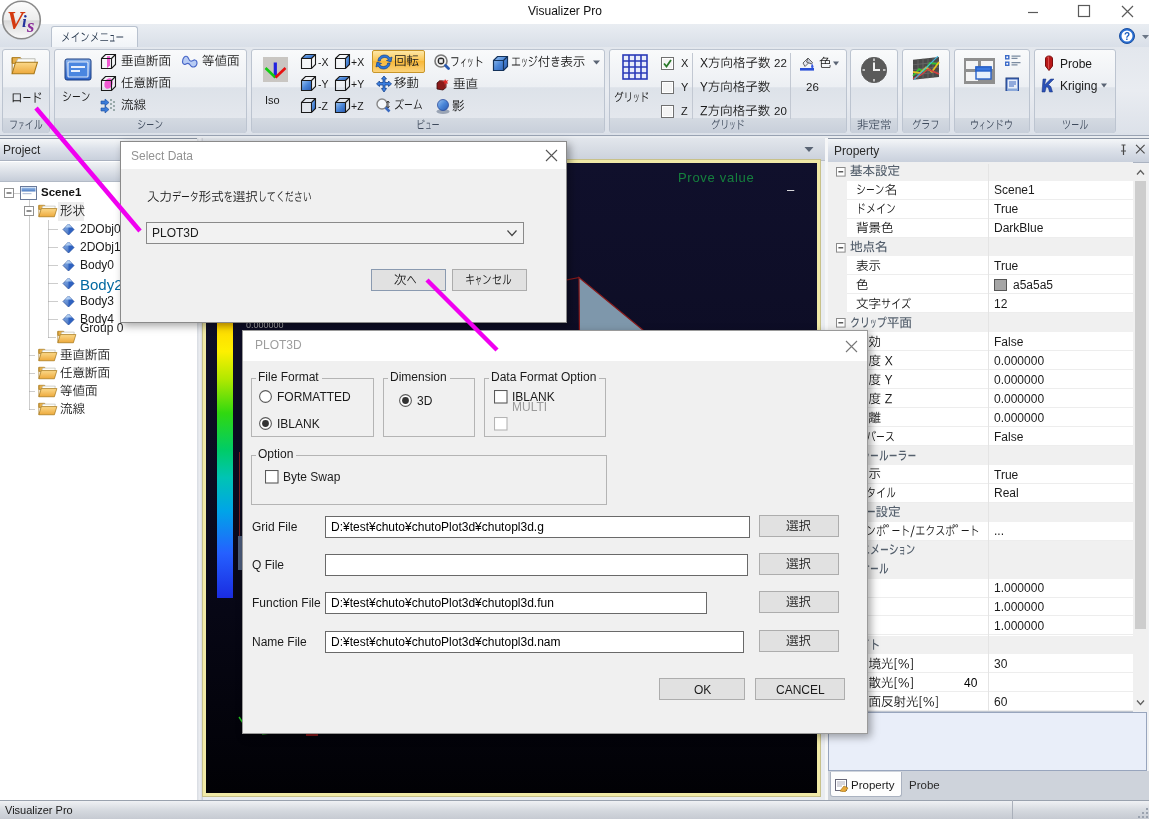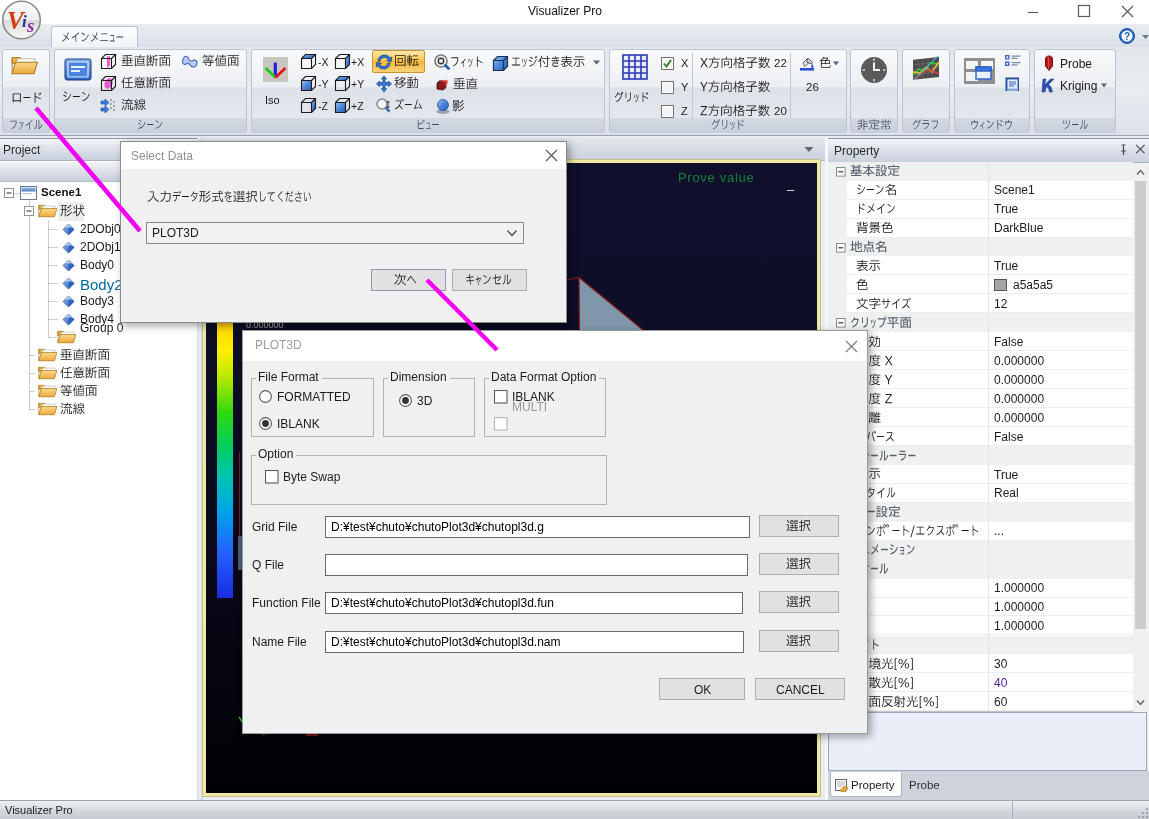--- a/index.html
+++ b/index.html
@@ -753,21 +753,21 @@
   </svg>
 <div class="abs" style="left:847px;top:654.5px;width:286px;height:18.9px;background:#fff;border-bottom:1px solid #ededed"></div>
 <svg style="position:absolute;left:854px;top:652.975px" width="62" height="22" viewBox="0 0 62 22">
     <path transform="translate(2,15.25)" d="M4.7 -10H11.6V-7.3H4.7ZM4.3 -2Q2.6 -1.1 0.6 -0.6L0.5 -1.3Q1.3 -1.5 1.9 -1.8V-5.5H0.6V-6.2H1.9V-9.2H0.5V-9.9H4.1V-9.2H2.7V-6.2H3.9V-5.5H2.7V-2Q3.3 -2.2 4.2 -2.6ZM6.7 -9.4H5.4V-7.9H6.7ZM8.8 -7.9V-9.4H7.4V-7.9ZM9.4 -7.9H10.8V-9.4H9.4ZM4.4 -6.6H11.9V-5.9H4.4ZM12.1 -0 11.7 0.6Q10.3 0 9.4 -0.6Q8.6 -1.3 8.3 -2.1H8.3V1H7.5V-1.7Q6.4 -0.4 4.1 0.4L3.8 -0.2Q6.5 -1.2 7.5 -2.7H5V-5.1H11.4V-2.7H8.4Q8.8 -2 9.6 -1.4Q10 -1.6 10.5 -1.9Q10.9 -2.3 11.2 -2.6L11.7 -2.1Q11 -1.4 10.1 -1Q10.9 -0.5 12.1 -0ZM10.6 -4.5H5.7V-3.3H10.6Z M21 -9.5H24.2V-8.8H17.1V-9.5H20.2V-10.5H21ZM16.9 -2Q15.3 -1.2 13.2 -0.5L12.9 -1.2Q13.5 -1.4 14.5 -1.7V-6.3H13.1V-7H14.5V-10.4H15.2V-7H16.6V-6.3H15.2V-2Q15.8 -2.3 16.8 -2.7ZM24.4 -7.2V-6.5H16.9V-7.2H21.5Q21.9 -7.9 22.1 -8.8L22.9 -8.5Q22.6 -7.8 22.3 -7.2ZM18.9 -7.2Q18.7 -8 18.4 -8.5L19.1 -8.7Q19.4 -8.1 19.6 -7.4ZM23.8 -1.4 24.5 -1.2V0.1Q24.5 0.5 24.3 0.7Q24.1 0.9 23.7 0.9H22.2Q21.7 0.9 21.5 0.6Q21.2 0.4 21.2 -0.2V-1.7H19.9Q19.7 -0.8 18.9 -0Q18.1 0.7 16.6 1L16.3 0.3Q18.8 -0.3 19.1 -1.7H17.5V-5.7H23.8V-1.7H22V-0.2Q22 -0 22 0.1Q22.1 0.2 22.4 0.2H23.8ZM23 -5H18.2V-4H23ZM23 -3.4H18.2V-2.3H23Z M36.9 -4.9H33.1V-0.8Q33.1 -0.4 33.2 -0.3Q33.3 -0.2 33.8 -0.2H35.8V-2.5L36.6 -2.3V-0.3Q36.6 0.2 36.4 0.4Q36.1 0.6 35.7 0.6H33.5Q32.8 0.6 32.5 0.3Q32.2 0 32.2 -0.7V-4.9H30.1Q29.9 -1 26 0.8L25.5 0.1Q29.1 -1.5 29.3 -4.9H25.6V-5.6H30.7V-10.4H31.6V-5.6H36.9ZM28.4 -6.6Q27.6 -8 26.6 -9.5L27.2 -9.8Q28.2 -8.6 29.1 -7ZM35.9 -9.5Q35.2 -7.9 34.1 -6.5L33.4 -7Q34.5 -8.3 35.2 -9.8Z M40.8 1.8H38.7V-10H40.8V-9.2H39.6V1H40.8Z M42.5 -6.7Q42.5 -8 43.1 -8.7Q43.6 -9.3 44.6 -9.3Q45.6 -9.3 46.1 -8.7Q46.7 -8 46.7 -6.7Q46.7 -5.5 46.1 -4.8Q45.6 -4.1 44.6 -4.1Q43.6 -4.1 43.1 -4.8Q42.5 -5.5 42.5 -6.7ZM45.1 0H44.1L50.4 -9.2H51.4ZM45.8 -6.3V-7.1Q45.8 -8.7 44.6 -8.7Q43.4 -8.7 43.4 -7.1V-6.3Q43.4 -4.8 44.6 -4.8Q45.8 -4.8 45.8 -6.3ZM48.8 -2.4Q48.8 -3.7 49.4 -4.4Q49.9 -5 50.9 -5Q51.9 -5 52.4 -4.4Q53 -3.7 53 -2.4Q53 -1.2 52.4 -0.5Q51.9 0.2 50.9 0.2Q49.9 0.2 49.4 -0.5Q48.8 -1.2 48.8 -2.4ZM52.1 -2V-2.8Q52.1 -4.4 50.9 -4.4Q49.7 -4.4 49.7 -2.8V-2Q49.7 -0.5 50.9 -0.5Q52.1 -0.5 52.1 -2Z M56.8 -10V1.8H54.7V1H55.9V-9.2H54.7V-10Z" fill="#1b1b1b"></path>
   </svg>
 <div class="abs" style="left:994px;top:657.0px;font-size:12px;color:#1b1b1b">30</div>
 <div class="abs" style="left:847px;top:673.5px;width:286px;height:18.9px;background:#fff;border-bottom:1px solid #ededed"></div>
 <svg style="position:absolute;left:854px;top:671.925px" width="62" height="22" viewBox="0 0 62 22">
     <path transform="translate(2,15.25)" d="M8.6 -8.9H11.9V-8.2H5.6V-6.8Q5.6 -4.4 5.3 -2.5Q5 -0.6 4.3 1L3.6 0.5Q4.3 -0.9 4.6 -2.7Q4.8 -4.4 4.8 -6.8V-8.9H7.9V-10.4H8.6ZM4.3 -4.4Q3.6 -4.1 2.8 -3.8V-0.1Q2.8 0.3 2.6 0.5Q2.4 0.7 2 0.7H0.9L0.7 -0H2.1V-3.5Q1.5 -3.3 0.6 -3.1L0.5 -3.8Q1.3 -4 2.1 -4.3V-7.4H0.6V-8.1H2.1V-10.4H2.8V-8.1H4.2V-7.4H2.8V-4.5Q3.5 -4.8 4.2 -5.1ZM10.3 -4.7Q10.7 -3.6 11.2 -2.1Q11.7 -0.7 11.9 0.5L11.2 0.9Q11 0.2 10.9 -0.4Q9.7 -0.2 8.3 0.1Q6.8 0.3 5.3 0.5L5.2 -0.4L6.3 -0.5Q6.8 -1.9 7.2 -3.7Q7.7 -5.5 7.9 -7.3L8.7 -7.1Q8.1 -3.1 7.1 -0.6Q9 -0.8 10.7 -1.1Q10.1 -3 9.5 -4.4Z M24.6 0.2 24.1 1Q22.6 -0.4 21.6 -1.8Q20.5 -0.3 18.8 1L18.4 0.3Q18.4 0.6 18.2 0.7Q18 0.8 17.7 0.8H16.3L16.1 0.1H17.7V-1.3H14.5V0.9H13.8V-5.5H18.5V0Q18.5 0.2 18.4 0.2Q20.2 -1.1 21.2 -2.5Q20.1 -4.3 19.8 -6.5Q19.4 -5.6 19 -5L18.5 -5.6Q18.8 -6.1 19 -6.4H13.1V-7.1H14.5V-8.5H13.2V-9.2H14.5V-10.4H15.2V-9.2H17V-10.4H17.8V-9.2H19V-8.5H17.8V-7.1H19.1V-6.7Q19.9 -8.3 20.3 -10.5L21 -10.4Q20.8 -9.4 20.5 -8.5H24.5V-7.7H23.6Q23.4 -4.7 22.1 -2.5Q23 -1.1 24.6 0.2ZM17 -8.5H15.2V-7.1H17ZM20.4 -7.7Q20.5 -6.4 20.8 -5.3Q21.1 -4.3 21.6 -3.3Q22.2 -4.3 22.5 -5.4Q22.8 -6.5 22.9 -7.7ZM17.7 -3.8V-4.9H14.5V-3.8ZM14.5 -3.1V-2H17.7V-3.1Z M36.9 -4.9H33.1V-0.8Q33.1 -0.4 33.2 -0.3Q33.3 -0.2 33.8 -0.2H35.8V-2.5L36.6 -2.3V-0.3Q36.6 0.2 36.4 0.4Q36.1 0.6 35.7 0.6H33.5Q32.8 0.6 32.5 0.3Q32.2 0 32.2 -0.7V-4.9H30.1Q29.9 -1 26 0.8L25.5 0.1Q29.1 -1.5 29.3 -4.9H25.6V-5.6H30.7V-10.4H31.6V-5.6H36.9ZM28.4 -6.6Q27.6 -8 26.6 -9.5L27.2 -9.8Q28.2 -8.6 29.1 -7ZM35.9 -9.5Q35.2 -7.9 34.1 -6.5L33.4 -7Q34.5 -8.3 35.2 -9.8Z M40.8 1.8H38.7V-10H40.8V-9.2H39.6V1H40.8Z M42.5 -6.7Q42.5 -8 43.1 -8.7Q43.6 -9.3 44.6 -9.3Q45.6 -9.3 46.1 -8.7Q46.7 -8 46.7 -6.7Q46.7 -5.5 46.1 -4.8Q45.6 -4.1 44.6 -4.1Q43.6 -4.1 43.1 -4.8Q42.5 -5.5 42.5 -6.7ZM45.1 0H44.1L50.4 -9.2H51.4ZM45.8 -6.3V-7.1Q45.8 -8.7 44.6 -8.7Q43.4 -8.7 43.4 -7.1V-6.3Q43.4 -4.8 44.6 -4.8Q45.8 -4.8 45.8 -6.3ZM48.8 -2.4Q48.8 -3.7 49.4 -4.4Q49.9 -5 50.9 -5Q51.9 -5 52.4 -4.4Q53 -3.7 53 -2.4Q53 -1.2 52.4 -0.5Q51.9 0.2 50.9 0.2Q49.9 0.2 49.4 -0.5Q48.8 -1.2 48.8 -2.4ZM52.1 -2V-2.8Q52.1 -4.4 50.9 -4.4Q49.7 -4.4 49.7 -2.8V-2Q49.7 -0.5 50.9 -0.5Q52.1 -0.5 52.1 -2Z M56.8 -10V1.8H54.7V1H55.9V-9.2H54.7V-10Z" fill="#1b1b1b"></path>
   </svg>
-<div class="abs" style="left:994px;top:675.9px;font-size:12px;color:#4c1d95">40</div>
+<div class="abs" style="left:964px;top:675.9px;font-size:12px;color:#000000">40</div>
 <div class="abs" style="left:847px;top:692.4px;width:286px;height:18.9px;background:#fff;border-bottom:1px solid #ededed"></div>
 <svg style="position:absolute;left:854px;top:690.875px" width="87" height="22" viewBox="0 0 87 22">
     <path transform="translate(2,15.25)" d="M8.9 -9.5H11.8V-8.8H5.5V-9.5H8.2V-10.5H8.9ZM3.1 -9.9Q2.9 -9.1 2.4 -8.3Q1.8 -7.5 0.9 -6.8L0.5 -7.5Q2.2 -8.7 2.7 -10.4H3.6Q4 -9.1 5.2 -7.9L4.8 -7.3Q4 -8 3.7 -8.6Q3.3 -9.2 3.2 -9.9ZM11.9 -7.1V-6.5H5.3V-7.1H9.3Q9.7 -7.9 9.9 -8.8L10.6 -8.6Q10.3 -7.7 10 -7.1ZM7 -7.2Q6.8 -8 6.6 -8.5L7.2 -8.8Q7.5 -8.1 7.7 -7.5ZM5.3 -0.4Q4.4 -0.2 3.2 0.1Q2 0.4 0.7 0.5L0.6 -0.2Q1.8 -0.4 2.7 -0.6V-4.4H0.7V-5.1H2.7V-6.6H1.5V-7.3H4.7V-6.6H3.4V-5.1H5.2V-4.4H3.4V-0.7Q4.3 -0.9 5.3 -1.1ZM11.3 -1.4 12 -1.1V0.1Q12 0.5 11.8 0.7Q11.6 0.9 11.2 0.9H10.1Q9.5 0.9 9.3 0.6Q9 0.4 9 -0.2V-1.7H7.9Q7.8 -0.8 7 -0.1Q6.3 0.6 5 1L4.7 0.4Q6.9 -0.3 7.2 -1.7H5.8V-5.7H11.4V-1.7H9.8V-0.2Q9.8 0 9.8 0.1Q9.9 0.2 10.2 0.2H11.3ZM10.6 -5.1H6.5V-4H10.6ZM3.9 -1.8Q4.2 -2.6 4.4 -3.9L5 -3.7Q4.7 -2.4 4.4 -1.6ZM1.5 -3.8Q1.7 -3.3 1.9 -2.6Q2.1 -1.9 2.3 -1.4L1.6 -1.2Q1.5 -1.7 1.3 -2.4Q1.1 -3.1 0.9 -3.6ZM10.6 -3.4H6.5V-2.3H10.6Z M24.4 -9.2H19.3Q19.1 -8.4 18.8 -7.7H23.8V0.9H23V0.1H14.5V0.9H13.7V-7.7H17.9Q18.3 -8.4 18.5 -9.2H13.1V-9.9H24.4ZM16.5 -7H14.5V-0.6H16.5ZM17.2 -5.3H20.2V-7H17.2ZM21 -0.6H23V-7H21ZM17.2 -3H20.2V-4.7H17.2ZM20.2 -2.3H17.2V-0.6H20.2Z M36.5 0.8Q34.1 0 32.3 -1.3Q30.4 0.2 28 0.9L27.6 0.1Q29.9 -0.6 31.6 -1.9Q30 -3.3 29 -5.1L29.8 -5.4Q30.7 -3.7 32.3 -2.4Q34.1 -4 34.9 -6H27.8Q27.8 -3.8 27.4 -2.1Q27.1 -0.4 26.2 0.8L25.6 0.2Q26.3 -0.9 26.7 -2.6Q27 -4.3 27 -6.5V-9.9H36.6V-9.1H27.8V-6.7H35.8V-6.1Q35 -3.7 33 -1.9Q34.7 -0.7 36.9 0.1Z M43.9 -4.8Q43.7 -4.5 43.4 -4V-0.1Q43.4 0.4 43.2 0.6Q43 0.8 42.5 0.8H40.8L40.6 0.1H42.6V-3.1Q40.9 -1.2 38.4 0L38 -0.7Q40.5 -1.8 42 -3.4Q40.6 -3.1 38.2 -2.8L38.1 -3.5L38.9 -3.6V-9.4H40.4Q40.7 -10 40.9 -10.6L41.6 -10.4Q41.5 -9.8 41.2 -9.4H43.4V-5.2ZM49.4 -7.8V-7.1H48.2V0.1Q48.2 0.5 48 0.7Q47.8 0.9 47.3 0.9H45.6L45.4 0.2H47.4V-7.1H44V-7.8H47.4V-10.2H48.2V-7.8ZM42.6 -7.6V-8.7H39.6V-7.6ZM39.6 -5.8H42.6V-7H39.6ZM45.9 -2.1Q45.3 -3.8 44.3 -5.4L44.9 -5.7Q45.9 -4.3 46.6 -2.4ZM39.6 -3.7Q41.2 -3.9 42.6 -4.2L42.6 -4.2V-5.2H39.6Z M61.9 -4.9H58.1V-0.8Q58.1 -0.4 58.2 -0.3Q58.3 -0.2 58.8 -0.2H60.8V-2.5L61.6 -2.3V-0.3Q61.6 0.2 61.4 0.4Q61.1 0.6 60.7 0.6H58.5Q57.8 0.6 57.5 0.3Q57.2 0 57.2 -0.7V-4.9H55.1Q55 -1 51 0.8L50.5 0.1Q54.1 -1.5 54.3 -4.9H50.6V-5.6H55.7V-10.4H56.6V-5.6H61.9ZM53.4 -6.6Q52.6 -8 51.6 -9.5L52.2 -9.8Q53.2 -8.6 54.1 -7ZM60.9 -9.5Q60.2 -7.9 59.1 -6.5L58.4 -7Q59.5 -8.3 60.2 -9.8Z M65.8 1.8H63.7V-10H65.8V-9.2H64.6V1H65.8Z M67.5 -6.7Q67.5 -8 68.1 -8.7Q68.6 -9.3 69.6 -9.3Q70.6 -9.3 71.1 -8.7Q71.6 -8 71.6 -6.7Q71.6 -5.5 71.1 -4.8Q70.6 -4.1 69.6 -4.1Q68.6 -4.1 68.1 -4.8Q67.5 -5.5 67.5 -6.7ZM70 0H69.1L75.4 -9.2H76.4ZM70.8 -6.3V-7.1Q70.8 -8.7 69.6 -8.7Q68.4 -8.7 68.4 -7.1V-6.3Q68.4 -4.8 69.6 -4.8Q70.8 -4.8 70.8 -6.3ZM73.8 -2.4Q73.8 -3.7 74.4 -4.4Q74.9 -5 75.9 -5Q76.9 -5 77.4 -4.4Q78 -3.7 78 -2.4Q78 -1.2 77.4 -0.5Q76.9 0.2 75.9 0.2Q74.9 0.2 74.4 -0.5Q73.8 -1.2 73.8 -2.4ZM77.1 -2V-2.8Q77.1 -4.4 75.9 -4.4Q74.7 -4.4 74.7 -2.8V-2Q74.7 -0.5 75.9 -0.5Q77.1 -0.5 77.1 -2Z M81.7 -10V1.8H79.6V1H80.9V-9.2H79.6V-10Z" fill="#1b1b1b"></path>
   </svg>
 <div class="abs" style="left:994px;top:694.9px;font-size:12px;color:#1b1b1b">60</div>
 <div class="abs" style="left:988px;top:164px;width:1px;height:547px;background:#e4e4e4"></div>
 <div class="abs" style="left:1133px;top:164px;width:15px;height:547px;background:#f0f0f0"></div>
 <div class="abs" style="left:1135px;top:181px;width:11px;height:448px;background:#cdcdcd"></div>
 <svg class="abs" style="left:1133px;top:164px" width="15" height="547" viewBox="0 0 15 547">
     <path d="M4 10.5l3.5-4 3.5 4" stroke="#606060" stroke-width="1.3" fill="none"></path>
@@ -868,21 +868,21 @@
 <svg style="z-index:32;position:absolute;left:784px;top:515px" width="30" height="22" viewBox="0 0 30 22">
     <path transform="translate(2,15.25)" d="M2.7 -7.2Q1.7 -8.8 0.8 -9.8L1.5 -10.3Q2 -9.7 2.5 -9Q3 -8.3 3.4 -7.6ZM5.1 -6.4Q4.5 -6.4 4.2 -6.6Q4 -6.8 4 -7.3V-8.7H6.6V-9.5H4V-10.1H7.3V-8.1H4.7V-7.5Q4.7 -7.2 4.8 -7.1Q4.9 -7 5.2 -7H6.9V-7.7L7.6 -7.6V-7Q7.6 -6.4 7 -6.4ZM9.1 -6.4Q8.5 -6.4 8.3 -6.6Q8.1 -6.9 8.1 -7.4V-8.7H10.7V-9.5H8.1V-10.1H11.5V-8.1H8.8V-7.5Q8.8 -7.2 8.9 -7.1Q9 -7 9.2 -7H11.1V-7.7L11.8 -7.5V-7Q11.8 -6.7 11.6 -6.5Q11.5 -6.4 11.1 -6.4ZM9.7 -3.2H11.9V-2.5H3.7V-3.2H5.8V-4.4H4V-5.1H5.8V-6H6.6V-5.1H9V-6H9.7V-5.1H11.7V-4.4H9.7ZM12.1 -0.1 11.9 0.7H5.5Q4.1 0.7 3.3 0.1Q2.5 -0.4 2.4 -1.3H2.3Q2.3 -0.6 1.9 -0.1Q1.5 0.4 0.8 0.8L0.5 0.1Q1.3 -0.3 1.6 -0.9Q1.9 -1.4 1.9 -2.3V-5.1H0.5V-5.8H2.7V-2.2Q2.7 -1.2 3.5 -0.6Q4.2 -0.1 5.5 -0.1ZM9 -4.4H6.6V-3.2H9ZM3.9 -1.1Q4.6 -1.3 5.3 -1.6Q6 -1.9 6.4 -2.2L6.8 -1.7Q6.3 -1.4 5.6 -1Q4.9 -0.7 4.2 -0.5ZM11.4 -0.4Q10.9 -0.8 10.1 -1.1Q9.4 -1.4 8.7 -1.7L9.1 -2.2Q9.7 -2 10.5 -1.7Q11.2 -1.3 11.8 -1Z M17.8 -4.5Q16.9 -4.2 15.9 -3.8V-0.2Q15.9 0.3 15.7 0.5Q15.5 0.7 15 0.7H13.5L13.3 -0.1H15.1V-3.6Q14.3 -3.3 13.1 -3.1L13 -3.8Q13.9 -4 15.1 -4.3V-7.4H13.2V-8.2H15.1V-10.4H15.9V-8.2H17.7V-7.4H15.9V-4.6Q16.8 -4.9 17.6 -5.2ZM21.8 -5.2Q22.1 -1.8 24.4 0.3L23.9 0.9Q22.6 -0.3 21.9 -1.8Q21.2 -3.4 21 -5.2H19.1Q19 -3.3 18.6 -1.9Q18.2 -0.4 17.3 0.9L16.7 0.4Q17.6 -0.9 18 -2.3Q18.3 -3.8 18.3 -5.9V-9.9H23.8V-5.2ZM23.1 -9.1H19.1V-5.9H23.1Z" fill="#1b1b1b"></path>
   </svg>
 <div class="abs" style="left:252px;top:558px;font-size:12px;color:#1b1b1b;z-index:32">Q File</div>
 <div class="inp" style="left:325px;top:554px;width:423px;z-index:31"></div>
 <div class="tbtn" style="left:759px;top:553px;width:80px;z-index:31"></div>
 <svg style="z-index:32;position:absolute;left:784px;top:553px" width="30" height="22" viewBox="0 0 30 22">
     <path transform="translate(2,15.25)" d="M2.7 -7.2Q1.7 -8.8 0.8 -9.8L1.5 -10.3Q2 -9.7 2.5 -9Q3 -8.3 3.4 -7.6ZM5.1 -6.4Q4.5 -6.4 4.2 -6.6Q4 -6.8 4 -7.3V-8.7H6.6V-9.5H4V-10.1H7.3V-8.1H4.7V-7.5Q4.7 -7.2 4.8 -7.1Q4.9 -7 5.2 -7H6.9V-7.7L7.6 -7.6V-7Q7.6 -6.4 7 -6.4ZM9.1 -6.4Q8.5 -6.4 8.3 -6.6Q8.1 -6.9 8.1 -7.4V-8.7H10.7V-9.5H8.1V-10.1H11.5V-8.1H8.8V-7.5Q8.8 -7.2 8.9 -7.1Q9 -7 9.2 -7H11.1V-7.7L11.8 -7.5V-7Q11.8 -6.7 11.6 -6.5Q11.5 -6.4 11.1 -6.4ZM9.7 -3.2H11.9V-2.5H3.7V-3.2H5.8V-4.4H4V-5.1H5.8V-6H6.6V-5.1H9V-6H9.7V-5.1H11.7V-4.4H9.7ZM12.1 -0.1 11.9 0.7H5.5Q4.1 0.7 3.3 0.1Q2.5 -0.4 2.4 -1.3H2.3Q2.3 -0.6 1.9 -0.1Q1.5 0.4 0.8 0.8L0.5 0.1Q1.3 -0.3 1.6 -0.9Q1.9 -1.4 1.9 -2.3V-5.1H0.5V-5.8H2.7V-2.2Q2.7 -1.2 3.5 -0.6Q4.2 -0.1 5.5 -0.1ZM9 -4.4H6.6V-3.2H9ZM3.9 -1.1Q4.6 -1.3 5.3 -1.6Q6 -1.9 6.4 -2.2L6.8 -1.7Q6.3 -1.4 5.6 -1Q4.9 -0.7 4.2 -0.5ZM11.4 -0.4Q10.9 -0.8 10.1 -1.1Q9.4 -1.4 8.7 -1.7L9.1 -2.2Q9.7 -2 10.5 -1.7Q11.2 -1.3 11.8 -1Z M17.8 -4.5Q16.9 -4.2 15.9 -3.8V-0.2Q15.9 0.3 15.7 0.5Q15.5 0.7 15 0.7H13.5L13.3 -0.1H15.1V-3.6Q14.3 -3.3 13.1 -3.1L13 -3.8Q13.9 -4 15.1 -4.3V-7.4H13.2V-8.2H15.1V-10.4H15.9V-8.2H17.7V-7.4H15.9V-4.6Q16.8 -4.9 17.6 -5.2ZM21.8 -5.2Q22.1 -1.8 24.4 0.3L23.9 0.9Q22.6 -0.3 21.9 -1.8Q21.2 -3.4 21 -5.2H19.1Q19 -3.3 18.6 -1.9Q18.2 -0.4 17.3 0.9L16.7 0.4Q17.6 -0.9 18 -2.3Q18.3 -3.8 18.3 -5.9V-9.9H23.8V-5.2ZM23.1 -9.1H19.1V-5.9H23.1Z" fill="#1b1b1b"></path>
   </svg>
 <div class="abs" style="left:252px;top:596px;font-size:12px;color:#1b1b1b;z-index:32">Function File</div>
-<div class="inp" style="left:325px;top:592px;width:418px;z-index:31">D:¥test¥chuto¥chutoPlot3d¥chutopl3d.fun</div>
+<div class="inp" style="left:325px;top:592px;width:382px;z-index:31">D:¥test¥chuto¥chutoPlot3d¥chutopl3d.fun</div>
 <div class="tbtn" style="left:759px;top:591px;width:80px;z-index:31"></div>
 <svg style="z-index:32;position:absolute;left:784px;top:591px" width="30" height="22" viewBox="0 0 30 22">
     <path transform="translate(2,15.25)" d="M2.7 -7.2Q1.7 -8.8 0.8 -9.8L1.5 -10.3Q2 -9.7 2.5 -9Q3 -8.3 3.4 -7.6ZM5.1 -6.4Q4.5 -6.4 4.2 -6.6Q4 -6.8 4 -7.3V-8.7H6.6V-9.5H4V-10.1H7.3V-8.1H4.7V-7.5Q4.7 -7.2 4.8 -7.1Q4.9 -7 5.2 -7H6.9V-7.7L7.6 -7.6V-7Q7.6 -6.4 7 -6.4ZM9.1 -6.4Q8.5 -6.4 8.3 -6.6Q8.1 -6.9 8.1 -7.4V-8.7H10.7V-9.5H8.1V-10.1H11.5V-8.1H8.8V-7.5Q8.8 -7.2 8.9 -7.1Q9 -7 9.2 -7H11.1V-7.7L11.8 -7.5V-7Q11.8 -6.7 11.6 -6.5Q11.5 -6.4 11.1 -6.4ZM9.7 -3.2H11.9V-2.5H3.7V-3.2H5.8V-4.4H4V-5.1H5.8V-6H6.6V-5.1H9V-6H9.7V-5.1H11.7V-4.4H9.7ZM12.1 -0.1 11.9 0.7H5.5Q4.1 0.7 3.3 0.1Q2.5 -0.4 2.4 -1.3H2.3Q2.3 -0.6 1.9 -0.1Q1.5 0.4 0.8 0.8L0.5 0.1Q1.3 -0.3 1.6 -0.9Q1.9 -1.4 1.9 -2.3V-5.1H0.5V-5.8H2.7V-2.2Q2.7 -1.2 3.5 -0.6Q4.2 -0.1 5.5 -0.1ZM9 -4.4H6.6V-3.2H9ZM3.9 -1.1Q4.6 -1.3 5.3 -1.6Q6 -1.9 6.4 -2.2L6.8 -1.7Q6.3 -1.4 5.6 -1Q4.9 -0.7 4.2 -0.5ZM11.4 -0.4Q10.9 -0.8 10.1 -1.1Q9.4 -1.4 8.7 -1.7L9.1 -2.2Q9.7 -2 10.5 -1.7Q11.2 -1.3 11.8 -1Z M17.8 -4.5Q16.9 -4.2 15.9 -3.8V-0.2Q15.9 0.3 15.7 0.5Q15.5 0.7 15 0.7H13.5L13.3 -0.1H15.1V-3.6Q14.3 -3.3 13.1 -3.1L13 -3.8Q13.9 -4 15.1 -4.3V-7.4H13.2V-8.2H15.1V-10.4H15.9V-8.2H17.7V-7.4H15.9V-4.6Q16.8 -4.9 17.6 -5.2ZM21.8 -5.2Q22.1 -1.8 24.4 0.3L23.9 0.9Q22.6 -0.3 21.9 -1.8Q21.2 -3.4 21 -5.2H19.1Q19 -3.3 18.6 -1.9Q18.2 -0.4 17.3 0.9L16.7 0.4Q17.6 -0.9 18 -2.3Q18.3 -3.8 18.3 -5.9V-9.9H23.8V-5.2ZM23.1 -9.1H19.1V-5.9H23.1Z" fill="#1b1b1b"></path>
   </svg>
 <div class="abs" style="left:252px;top:635px;font-size:12px;color:#1b1b1b;z-index:32">Name File</div>
 <div class="inp" style="left:325px;top:631px;width:419px;z-index:31">D:¥test¥chuto¥chutoPlot3d¥chutopl3d.nam</div>
 <div class="tbtn" style="left:759px;top:630px;width:80px;z-index:31"></div>
 <svg style="z-index:32;position:absolute;left:784px;top:630px" width="30" height="22" viewBox="0 0 30 22">
     <path transform="translate(2,15.25)" d="M2.7 -7.2Q1.7 -8.8 0.8 -9.8L1.5 -10.3Q2 -9.7 2.5 -9Q3 -8.3 3.4 -7.6ZM5.1 -6.4Q4.5 -6.4 4.2 -6.6Q4 -6.8 4 -7.3V-8.7H6.6V-9.5H4V-10.1H7.3V-8.1H4.7V-7.5Q4.7 -7.2 4.8 -7.1Q4.9 -7 5.2 -7H6.9V-7.7L7.6 -7.6V-7Q7.6 -6.4 7 -6.4ZM9.1 -6.4Q8.5 -6.4 8.3 -6.6Q8.1 -6.9 8.1 -7.4V-8.7H10.7V-9.5H8.1V-10.1H11.5V-8.1H8.8V-7.5Q8.8 -7.2 8.9 -7.1Q9 -7 9.2 -7H11.1V-7.7L11.8 -7.5V-7Q11.8 -6.7 11.6 -6.5Q11.5 -6.4 11.1 -6.4ZM9.7 -3.2H11.9V-2.5H3.7V-3.2H5.8V-4.4H4V-5.1H5.8V-6H6.6V-5.1H9V-6H9.7V-5.1H11.7V-4.4H9.7ZM12.1 -0.1 11.9 0.7H5.5Q4.1 0.7 3.3 0.1Q2.5 -0.4 2.4 -1.3H2.3Q2.3 -0.6 1.9 -0.1Q1.5 0.4 0.8 0.8L0.5 0.1Q1.3 -0.3 1.6 -0.9Q1.9 -1.4 1.9 -2.3V-5.1H0.5V-5.8H2.7V-2.2Q2.7 -1.2 3.5 -0.6Q4.2 -0.1 5.5 -0.1ZM9 -4.4H6.6V-3.2H9ZM3.9 -1.1Q4.6 -1.3 5.3 -1.6Q6 -1.9 6.4 -2.2L6.8 -1.7Q6.3 -1.4 5.6 -1Q4.9 -0.7 4.2 -0.5ZM11.4 -0.4Q10.9 -0.8 10.1 -1.1Q9.4 -1.4 8.7 -1.7L9.1 -2.2Q9.7 -2 10.5 -1.7Q11.2 -1.3 11.8 -1Z M17.8 -4.5Q16.9 -4.2 15.9 -3.8V-0.2Q15.9 0.3 15.7 0.5Q15.5 0.7 15 0.7H13.5L13.3 -0.1H15.1V-3.6Q14.3 -3.3 13.1 -3.1L13 -3.8Q13.9 -4 15.1 -4.3V-7.4H13.2V-8.2H15.1V-10.4H15.9V-8.2H17.7V-7.4H15.9V-4.6Q16.8 -4.9 17.6 -5.2ZM21.8 -5.2Q22.1 -1.8 24.4 0.3L23.9 0.9Q22.6 -0.3 21.9 -1.8Q21.2 -3.4 21 -5.2H19.1Q19 -3.3 18.6 -1.9Q18.2 -0.4 17.3 0.9L16.7 0.4Q17.6 -0.9 18 -2.3Q18.3 -3.8 18.3 -5.9V-9.9H23.8V-5.2ZM23.1 -9.1H19.1V-5.9H23.1Z" fill="#1b1b1b"></path>
   </svg>

